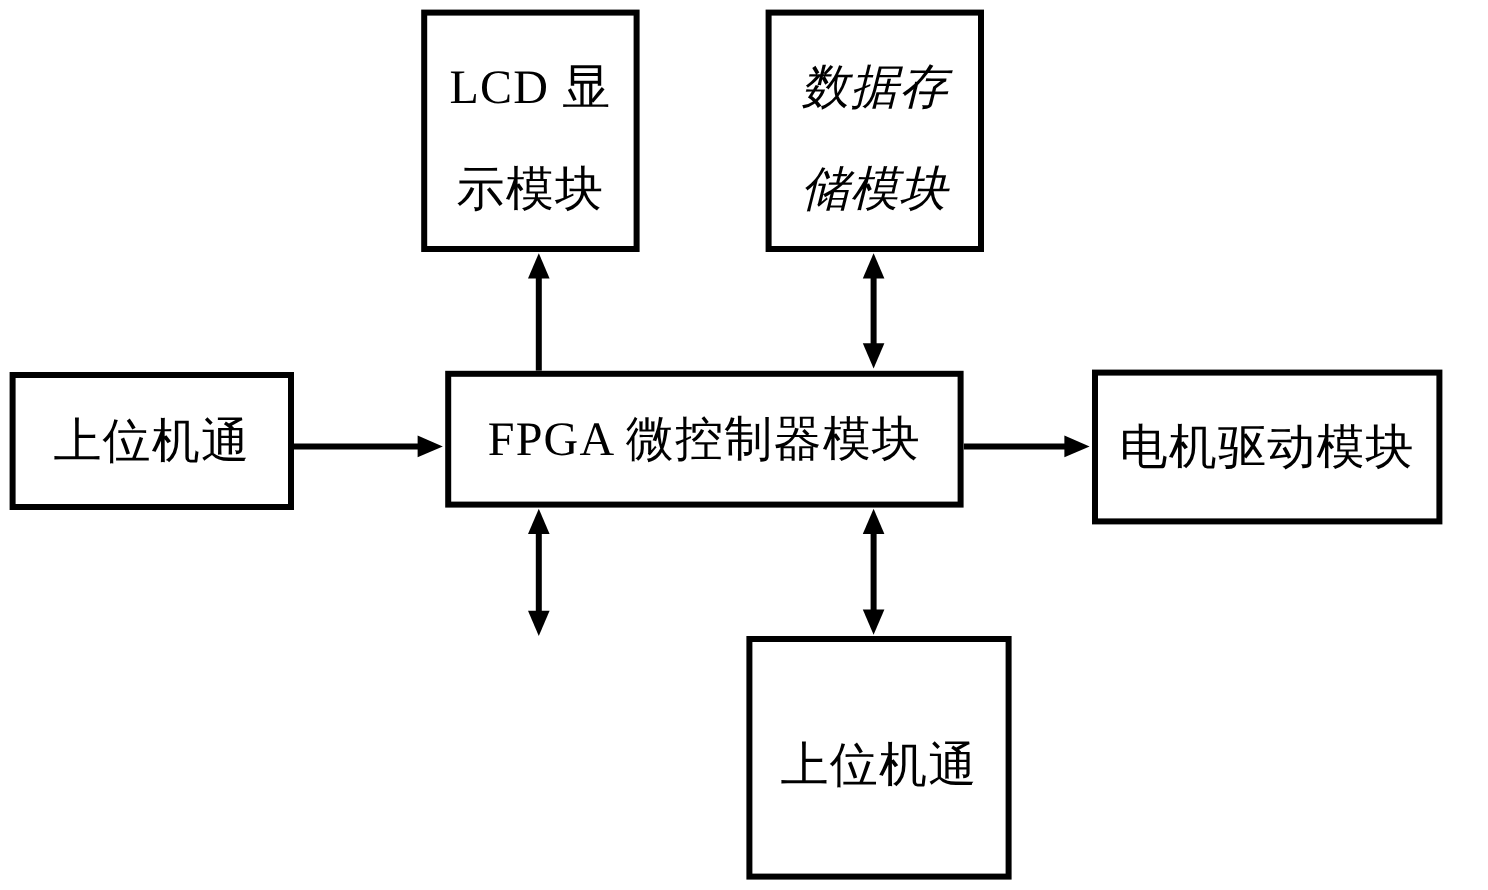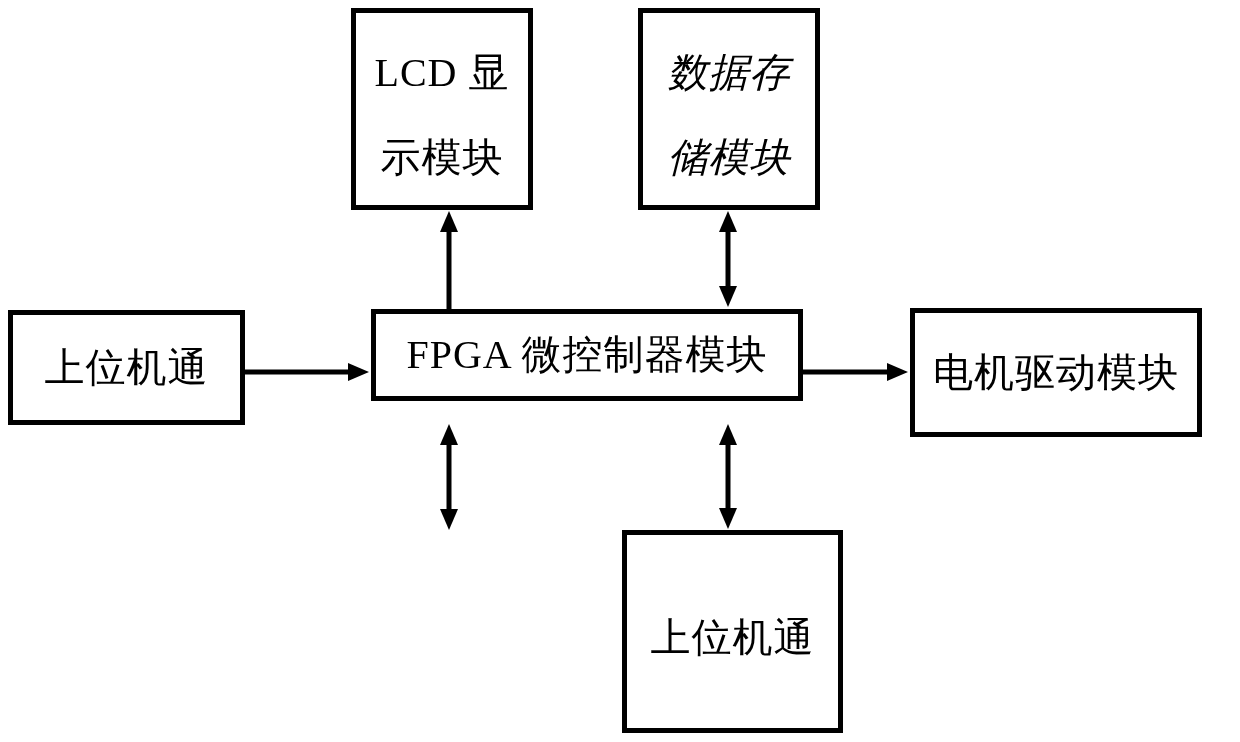--- a/index.html
+++ b/index.html
@@ -39,21 +39,21 @@
     white-space: nowrap;
   }
   .box.two-line {
     flex-direction: column;
     gap: 45px;
     padding-top: 12px;
   }
   .box-lcd     { left: 351px; top: 8px;   width: 182px; height: 202px; }
   .box-storage { left: 638px; top: 8px;   width: 182px; height: 202px; font-style: italic; }
   .box-sampling{ left: 8px;   top: 310px; width: 237px; height: 115px; }
-  .box-fpga    { left: 371px; top: 309px; width: 432px; height: 92px; }
+  .box-fpga    { left: 371px; top: 309px; width: 432px; height: 114px; }
   .box-motor   { left: 910px; top: 308px; width: 292px; height: 129px; }
   .box-io      { left: 370px; top: 531px; width: 183px; height: 204px; }
   .box-comm    { left: 622px; top: 530px; width: 221px; height: 203px; }
   .conn-line {
     stroke: #000000;
     stroke-width: 5;
     fill: none;
   }
   .conn-head {
     fill: #000000;

